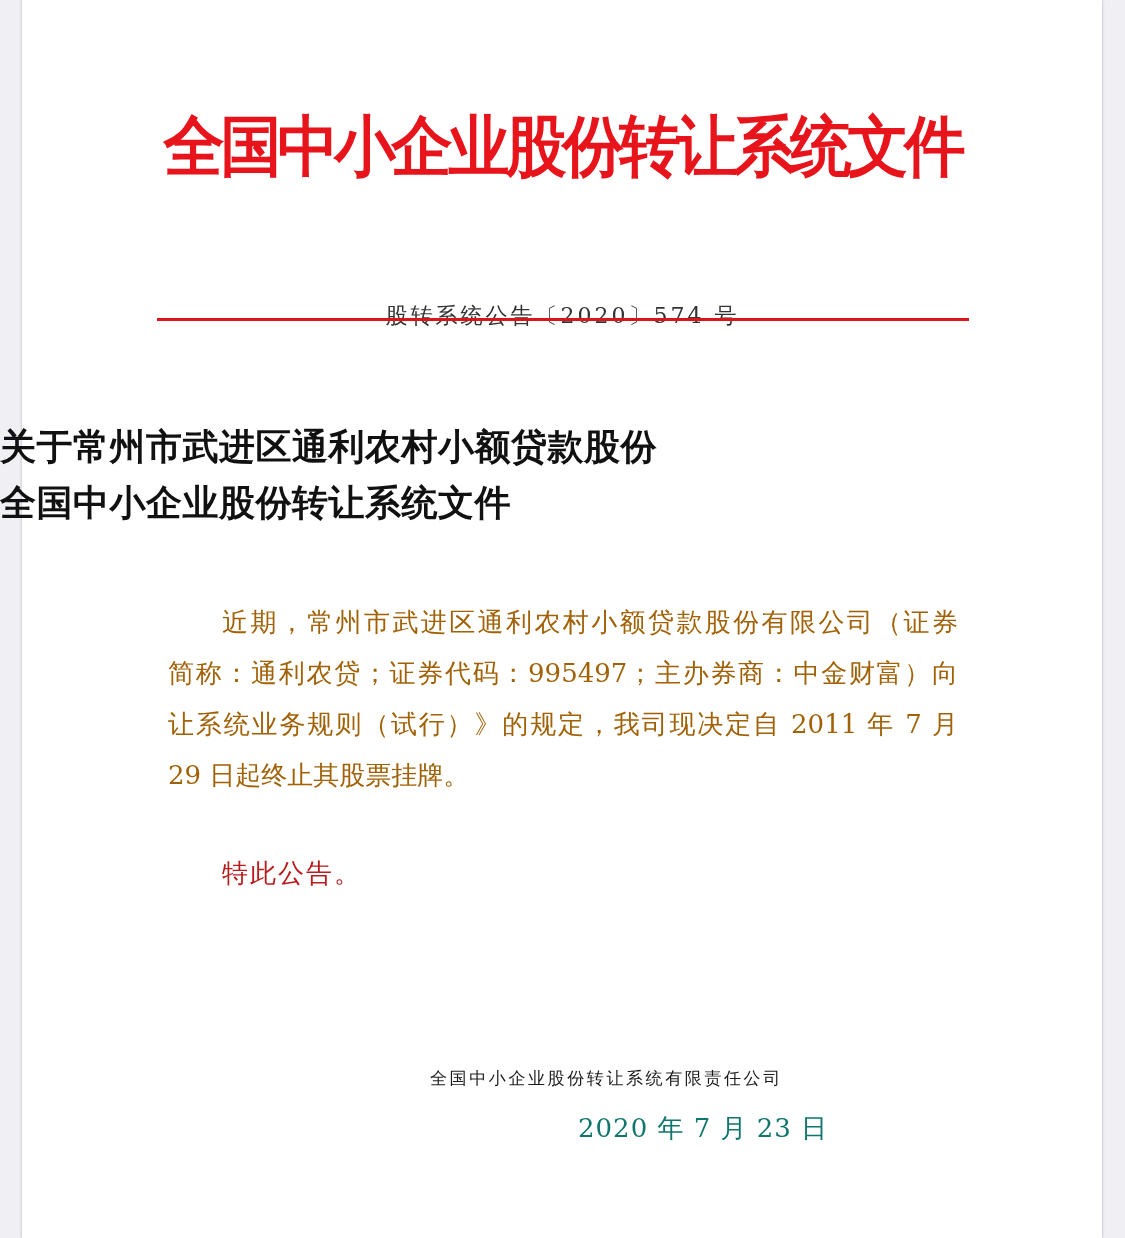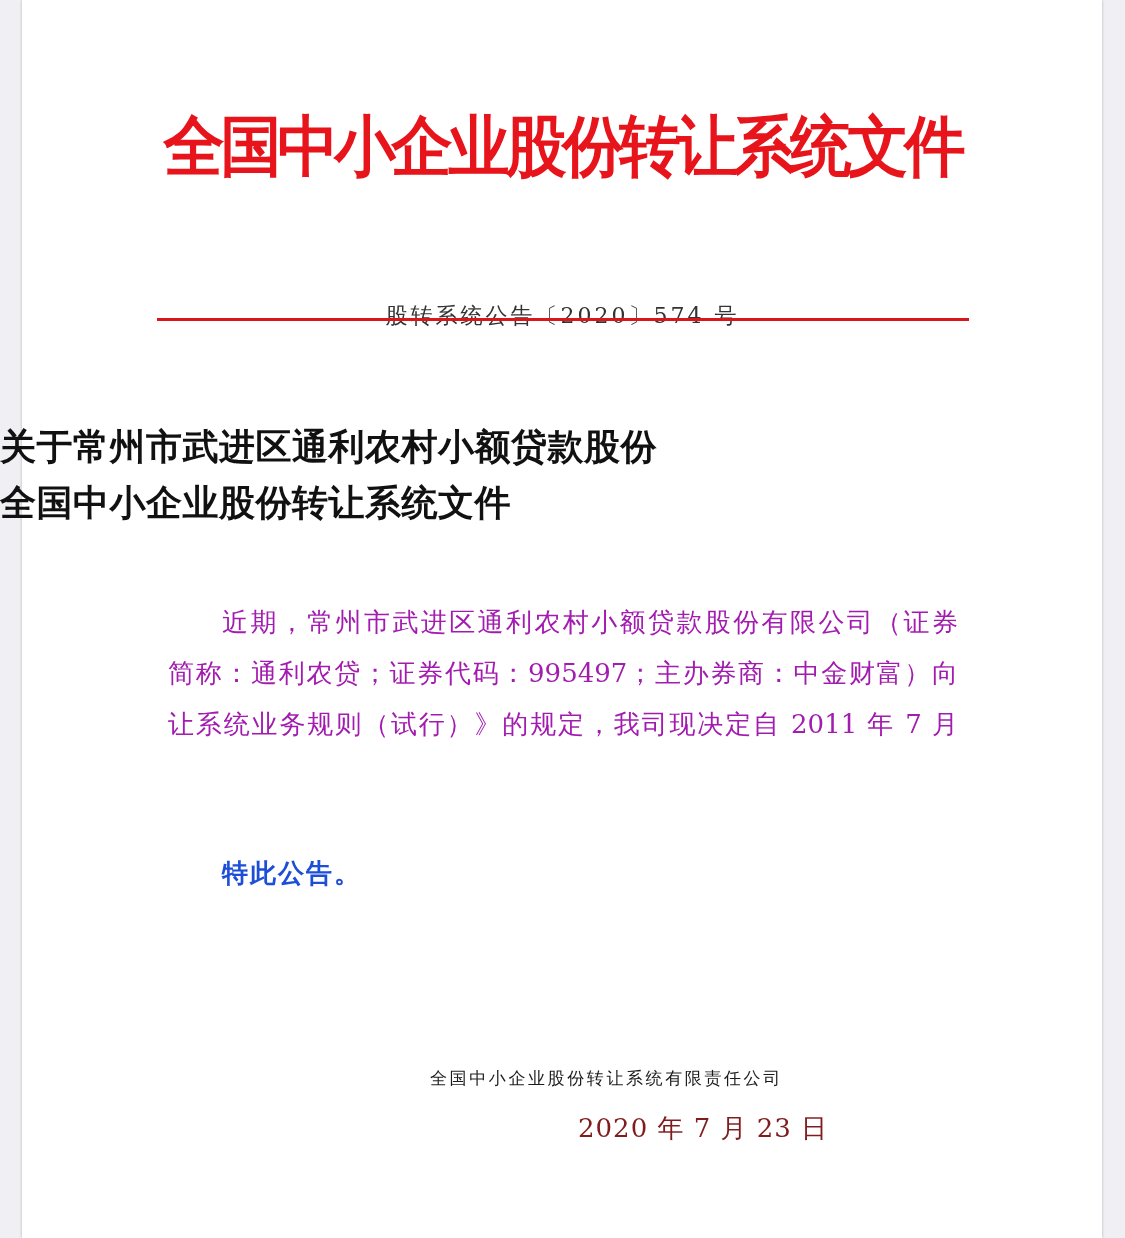--- a/index.html
+++ b/index.html
@@ -68,62 +68,61 @@
       color: #111;
       letter-spacing: 0.5px;
     }
     .body-text {
       position: absolute;
       left: 168px;
       width: 790px;
       top: 597px;
       font-size: 26px;
       line-height: 51px;
-      color: #a21caf;
+      color: #a16207;
     }
     .body-text .line {
       display: block;
       white-space: nowrap;
       text-align: justify;
       text-align-last: justify;
     }
     .body-text .line.last {
       text-align-last: left;
     }
     .body-text .indent {
       padding-left: 54px;
     }
     .closing {
       position: absolute;
       left: 222px;
       top: 853px;
       font-size: 26px;
       line-height: 40px;
-      color: #1d4ed8;
+      color: #b91c1c;
       letter-spacing: 2px;
-      font-weight: bold;
     }
     .signature {
       position: absolute;
       left: 430px;
       width: 520px;
       top: 1058px;
       font-size: 17px;
       line-height: 40px;
       color: #1a1a1a;
       letter-spacing: 2.6px;
       white-space: nowrap;
     }
     .sign-date {
       position: absolute;
       left: 578px;
       top: 1108px;
       font-size: 26px;
       line-height: 40px;
-      color: #7f1d1d;
+      color: #0f766e;
       white-space: nowrap;
       letter-spacing: 1px;
     }
   </style>
 </head>
 <body>
 
 <div class="page">
 </div>
 
@@ -135,19 +134,20 @@
 
 <div class="title">
   <div>关于常州市武进区通利农村小额贷款股份</div>
   <div>全国中小企业股份转让系统文件</div>
 </div>
 
 <div class="body-text">
   <span class="line indent">近期，常州市武进区通利农村小额贷款股份有限公司（证券</span>
   <span class="line">简称：通利农贷；证券代码：995497；主办券商：中金财富）向</span>
   <span class="line">让系统业务规则（试行）》的规定，我司现决定自 2011 年 7 月</span>
+  <span class="line last">29 日起终止其股票挂牌。</span>
 </div>
 
 <div class="closing">特此公告。</div>
 
 <div class="signature">全国中小企业股份转让系统有限责任公司</div>
 
 <div class="sign-date">2020 年 7 月 23 日</div>
 
 </body></html>

